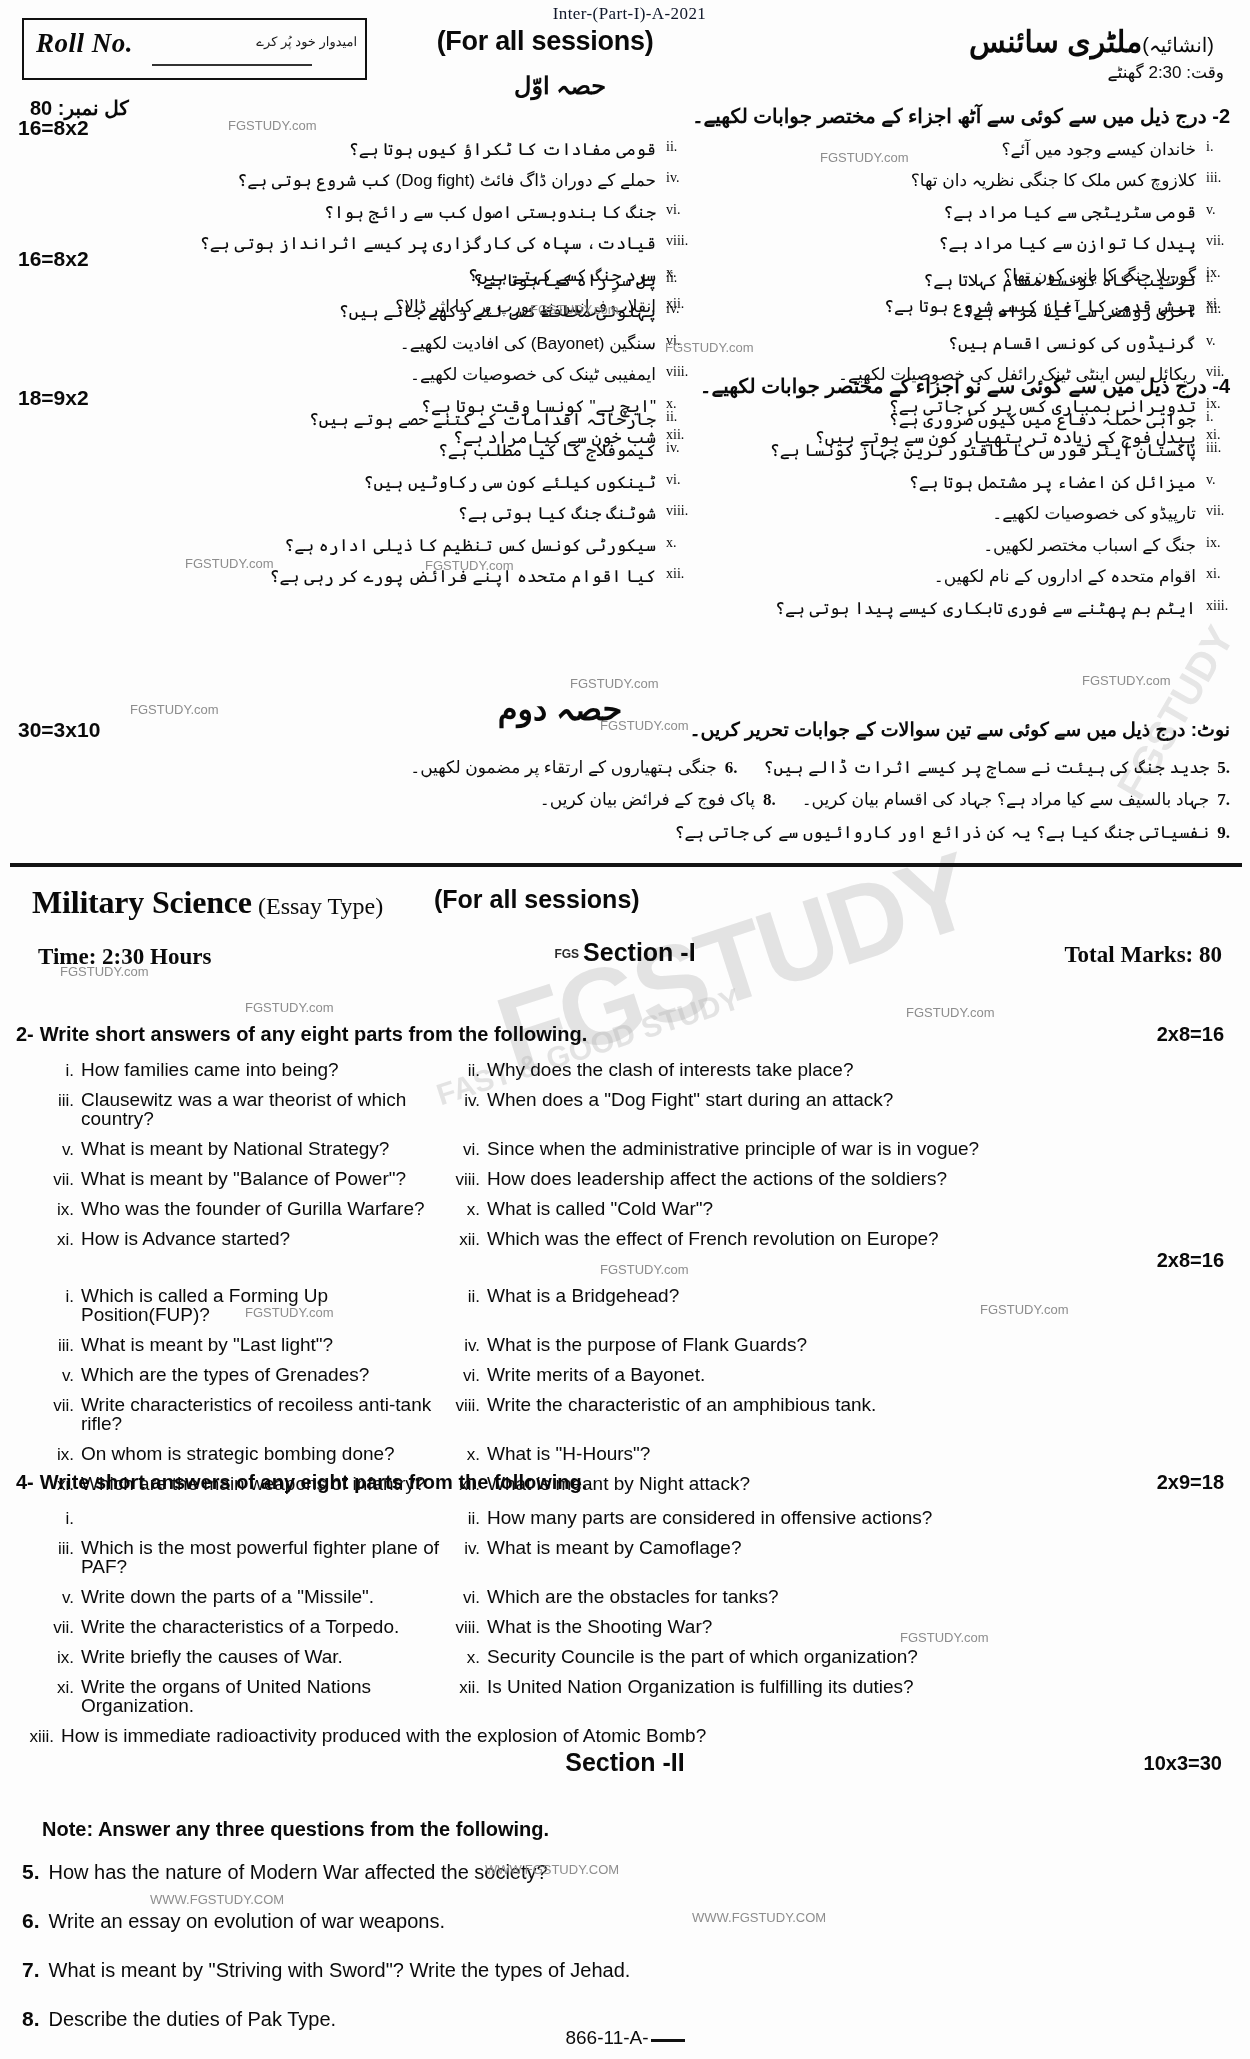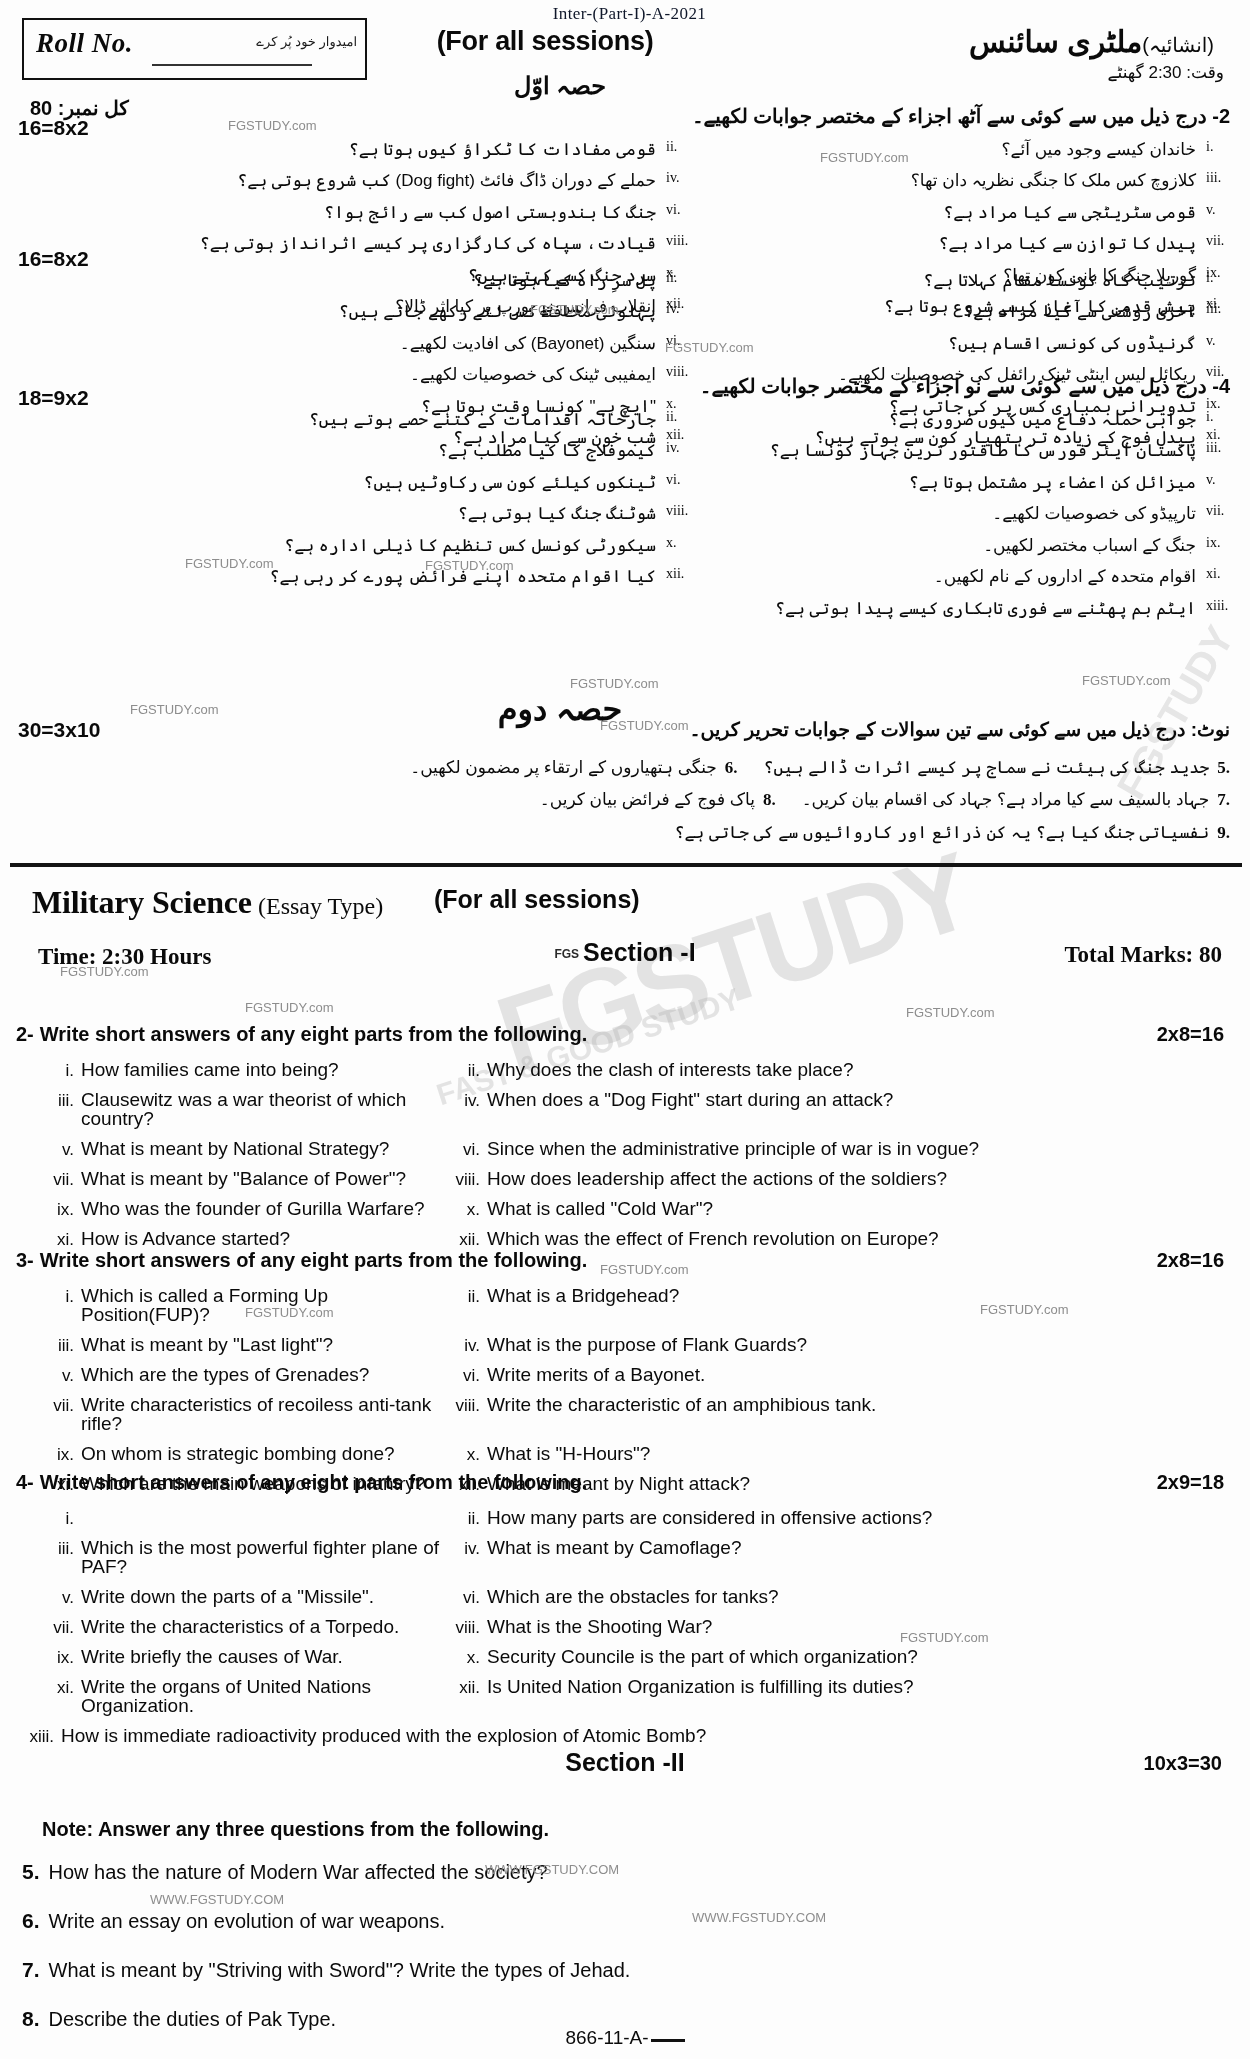--- a/index.html
+++ b/index.html
@@ -646,23 +646,20 @@
           <span class="rn">xi.</span>
           <span>How is Advance started?</span>
         </div>
         <div class="cell c2">
           <span class="rn">xii.</span>
           <span>Which was the effect of French revolution on Europe?</span>
         </div>
       </div>
     </div>
 
-  <div class="abs eng-qhead" style="top:1249px;">
-    <span class="qnum">3-</span><span>Write short answers of any eight parts from the following.</span>
-  </div>
   <div class="abs eng-marks" style="top:1249px;">2x8=16</div>
   <div class="abs eng-grid" id="e-q3" style="top:1286px;">
       <div class="row">
         <div class="cell c1">
           <span class="rn">i.</span>
           <span>Which is called a Forming Up Position(FUP)?</span>
         </div>
         <div class="cell c2">
           <span class="rn">ii.</span>
           <span>What is a Bridgehead?</span>

